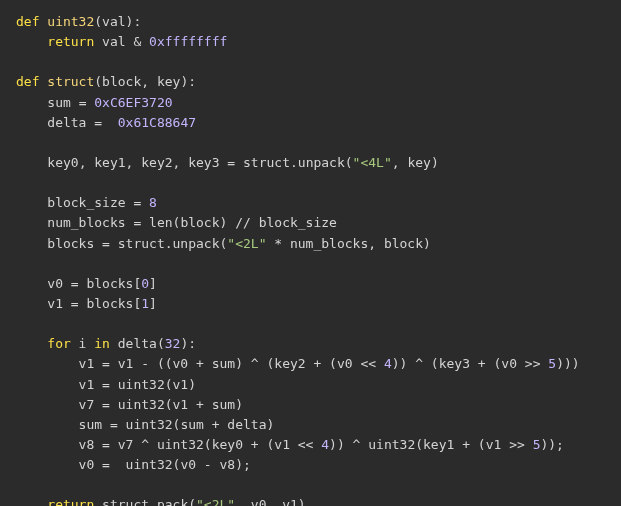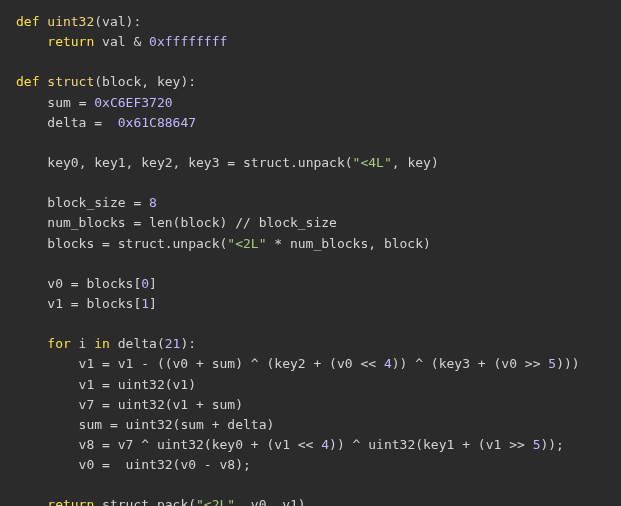--- a/index.html
+++ b/index.html
@@ -33,21 +33,21 @@
 <span></span>
 <span><span class="id">    key0</span><span class="op">, </span><span class="id">key1</span><span class="op">, </span><span class="id">key2</span><span class="op">, </span><span class="id">key3 </span><span class="op">=</span><span class="id"> struct</span><span class="op">.</span><span class="id">unpack</span><span class="op">(</span><span class="str">"&lt;4L"</span><span class="op">, </span><span class="id">key</span><span class="op">)</span></span>
 <span></span>
 <span><span class="id">    block_size </span><span class="op">=</span><span class="id"> </span><span class="num">8</span></span>
 <span><span class="id">    num_blocks </span><span class="op">=</span><span class="id"> len</span><span class="op">(</span><span class="id">block</span><span class="op">) // </span><span class="id">block_size</span></span>
 <span><span class="id">    blocks </span><span class="op">=</span><span class="id"> struct</span><span class="op">.</span><span class="id">unpack</span><span class="op">(</span><span class="str">"&lt;2L"</span><span class="id"> </span><span class="op">*</span><span class="id"> num_blocks</span><span class="op">, </span><span class="id">block</span><span class="op">)</span></span>
 <span></span>
 <span><span class="id">    v0 </span><span class="op">=</span><span class="id"> blocks</span><span class="op">[</span><span class="num">0</span><span class="op">]</span></span>
 <span><span class="id">    v1 </span><span class="op">=</span><span class="id"> blocks</span><span class="op">[</span><span class="num">1</span><span class="op">]</span></span>
 <span></span>
-<span><span class="id">    </span><span class="kw">for</span><span class="id"> i </span><span class="kw">in</span><span class="id"> delta</span><span class="op">(</span><span class="num">21</span><span class="op">):</span></span>
+<span><span class="id">    </span><span class="kw">for</span><span class="id"> i </span><span class="kw">in</span><span class="id"> delta</span><span class="op">(</span><span class="num">32</span><span class="op">):</span></span>
 <span><span class="id">        v1 </span><span class="op">=</span><span class="id"> v1 </span><span class="op">-</span><span class="id"> </span><span class="op">((</span><span class="id">v0 </span><span class="op">+</span><span class="id"> sum</span><span class="op">) ^ (</span><span class="id">key2 </span><span class="op">+</span><span class="id"> </span><span class="op">(</span><span class="id">v0 </span><span class="op">&lt;&lt;</span><span class="id"> </span><span class="num">4</span><span class="op">)) ^ (</span><span class="id">key3 </span><span class="op">+</span><span class="id"> </span><span class="op">(</span><span class="id">v0 </span><span class="op">&gt;&gt;</span><span class="id"> </span><span class="num">5</span><span class="op">)))</span></span>
 <span><span class="id">        v1 </span><span class="op">=</span><span class="id"> uint32</span><span class="op">(</span><span class="id">v1</span><span class="op">)</span></span>
 <span><span class="id">        v7 </span><span class="op">=</span><span class="id"> uint32</span><span class="op">(</span><span class="id">v1 </span><span class="op">+</span><span class="id"> sum</span><span class="op">)</span></span>
 <span><span class="id">        sum </span><span class="op">=</span><span class="id"> uint32</span><span class="op">(</span><span class="id">sum </span><span class="op">+</span><span class="id"> delta</span><span class="op">)</span></span>
 <span><span class="id">        v8 </span><span class="op">=</span><span class="id"> v7 </span><span class="op">^</span><span class="id"> uint32</span><span class="op">(</span><span class="id">key0 </span><span class="op">+</span><span class="id"> </span><span class="op">(</span><span class="id">v1 </span><span class="op">&lt;&lt;</span><span class="id"> </span><span class="num">4</span><span class="op">)) ^ </span><span class="id">uint32</span><span class="op">(</span><span class="id">key1 </span><span class="op">+</span><span class="id"> </span><span class="op">(</span><span class="id">v1 </span><span class="op">&gt;&gt;</span><span class="id"> </span><span class="num">5</span><span class="op">));</span></span>
 <span><span class="id">        v0 </span><span class="op">=</span><span class="id">  uint32</span><span class="op">(</span><span class="id">v0 </span><span class="op">-</span><span class="id"> v8</span><span class="op">);</span></span>
 <span></span>
 <span><span class="id">    </span><span class="kw">return</span><span class="id"> struct</span><span class="op">.</span><span class="id">pack</span><span class="op">(</span><span class="str">"&lt;2L"</span><span class="op">, </span><span class="id">v0</span><span class="op">, </span><span class="id">v1</span><span class="op">)</span></span></pre>
 
 </body></html>

